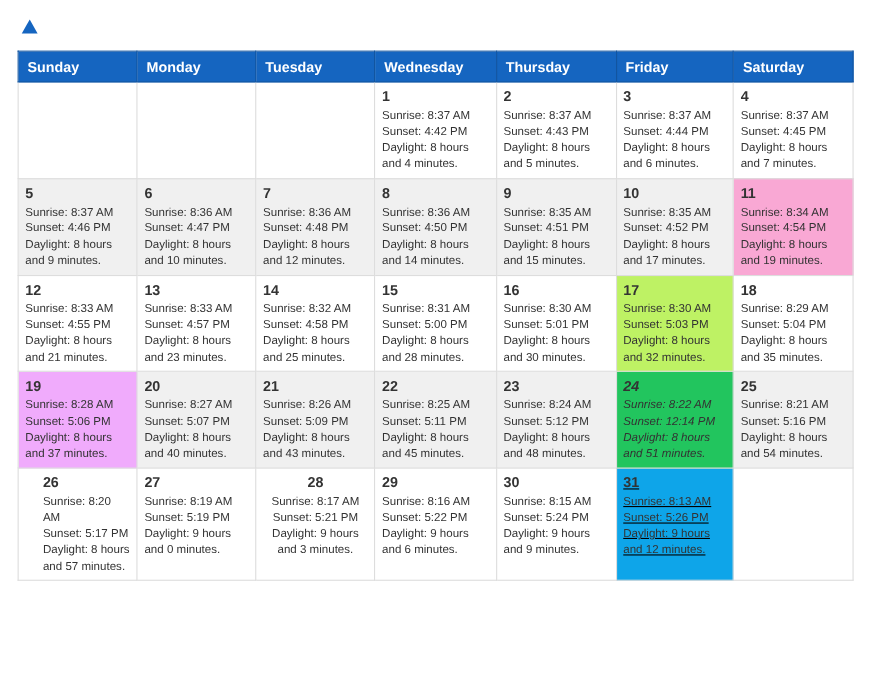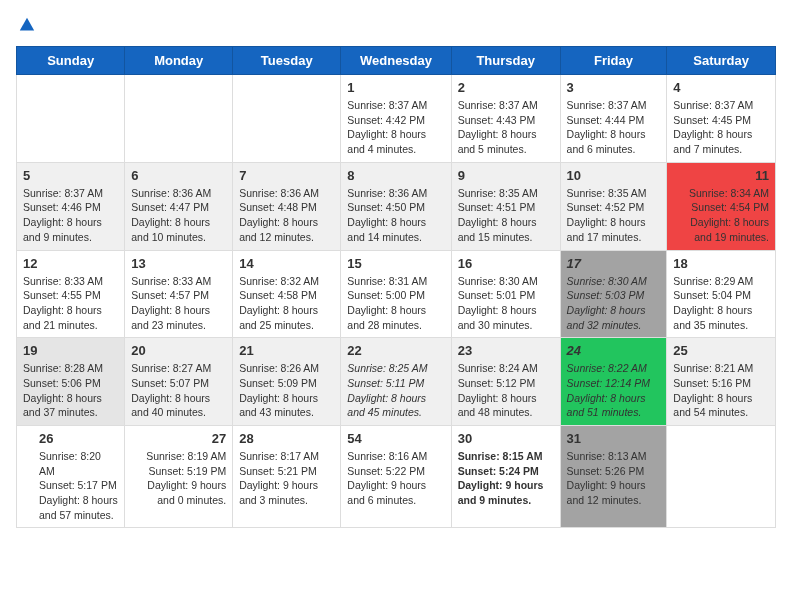--- a/index.html
+++ b/index.html
@@ -88,21 +88,20 @@
       background: #f9f9f9;
     }
     tr:nth-child(even) td {
       background-color: #f5f5f5;
     }
     tr:nth-child(odd) td {
       background-color: #ffffff;
     }
     .calendar thead tr th {
       background-color: #1565c0;
-      text-align: center;
     }
   </style>
 </head>
 <body>
 
 <div class="header">
   <div class="logo">
     <div class="logo-text">
       <span class="logo-general"></span>
       <svg class="logo-icon" viewBox="0 0 20 20">
@@ -199,21 +198,21 @@
 Daylight: 8 hours
 and 15 minutes.</div>
         </td>
         <td style="background-color: rgb(240, 240, 240);">
           <div class="day-number">10</div>
           <div class="day-info" style="white-space: pre-line;">Sunrise: 8:35 AM
 Sunset: 4:52 PM
 Daylight: 8 hours
 and 17 minutes.</div>
         </td>
-        <td style="background-color: #ef4444; text-align: right;">
+        <td style="background-color: #f9a8d4;">
           <div class="day-number">11</div>
           <div class="day-info" style="white-space: pre-line;">Sunrise: 8:34 AM
 Sunset: 4:54 PM
 Daylight: 8 hours
 and 19 minutes.</div>
         </td>
       </tr>
       <tr>
         <td style="background-color: rgb(255, 255, 255);">
           <div class="day-number">12</div>
@@ -243,37 +242,37 @@
 Daylight: 8 hours
 and 28 minutes.</div>
         </td>
         <td style="background-color: rgb(255, 255, 255);">
           <div class="day-number">16</div>
           <div class="day-info" style="white-space: pre-line;">Sunrise: 8:30 AM
 Sunset: 5:01 PM
 Daylight: 8 hours
 and 30 minutes.</div>
         </td>
-        <td style="background-color: #a3a3a3; font-style: italic;">
+        <td style="background-color: #bef264;">
           <div class="day-number">17</div>
           <div class="day-info" style="white-space: pre-line;">Sunrise: 8:30 AM
 Sunset: 5:03 PM
 Daylight: 8 hours
 and 32 minutes.</div>
         </td>
         <td style="background-color: rgb(255, 255, 255);">
           <div class="day-number">18</div>
           <div class="day-info" style="white-space: pre-line;">Sunrise: 8:29 AM
 Sunset: 5:04 PM
 Daylight: 8 hours
 and 35 minutes.</div>
         </td>
       </tr>
       <tr>
-        <td style="background-color: #e5e5e5;">
+        <td style="background-color: #f0abfc;">
           <div class="day-number">19</div>
           <div class="day-info" style="white-space: pre-line;">Sunrise: 8:28 AM
 Sunset: 5:06 PM
 Daylight: 8 hours
 and 37 minutes.</div>
         </td>
         <td style="background-color: rgb(240, 240, 240);">
           <div class="day-number">20</div>
           <div class="day-info" style="white-space: pre-line;">Sunrise: 8:27 AM
 Sunset: 5:07 PM
@@ -282,21 +281,21 @@
         </td>
         <td style="background-color: rgb(240, 240, 240);">
           <div class="day-number">21</div>
           <div class="day-info" style="white-space: pre-line;">Sunrise: 8:26 AM
 Sunset: 5:09 PM
 Daylight: 8 hours
 and 43 minutes.</div>
         </td>
         <td style="background-color: rgb(240, 240, 240);">
           <div class="day-number">22</div>
-          <div class="day-info" style="white-space: pre-line; font-style: italic;">Sunrise: 8:25 AM
+          <div class="day-info" style="white-space: pre-line;">Sunrise: 8:25 AM
 Sunset: 5:11 PM
 Daylight: 8 hours
 and 45 minutes.</div>
         </td>
         <td style="background-color: rgb(240, 240, 240);">
           <div class="day-number">23</div>
           <div class="day-info" style="white-space: pre-line;">Sunrise: 8:24 AM
 Sunset: 5:12 PM
 Daylight: 8 hours
 and 48 minutes.</div>
@@ -317,49 +316,49 @@
         </td>
       </tr>
       <tr>
         <td style="background-color: rgb(255, 255, 255); padding-left: 22px;">
           <div class="day-number">26</div>
           <div class="day-info" style="white-space: pre-line;">Sunrise: 8:20 AM
 Sunset: 5:17 PM
 Daylight: 8 hours
 and 57 minutes.</div>
         </td>
-        <td style="background-color: rgb(255, 255, 255); text-align: right;">
+        <td style="background-color: rgb(255, 255, 255);">
           <div class="day-number">27</div>
           <div class="day-info" style="white-space: pre-line;">Sunrise: 8:19 AM
 Sunset: 5:19 PM
 Daylight: 9 hours
 and 0 minutes.</div>
         </td>
-        <td style="background-color: rgb(255, 255, 255);">
+        <td style="background-color: rgb(255, 255, 255); text-align: center;">
           <div class="day-number">28</div>
           <div class="day-info" style="white-space: pre-line;">Sunrise: 8:17 AM
 Sunset: 5:21 PM
 Daylight: 9 hours
 and 3 minutes.</div>
         </td>
         <td style="background-color: rgb(255, 255, 255);">
-          <div class="day-number">54</div>
+          <div class="day-number">29</div>
           <div class="day-info" style="white-space: pre-line;">Sunrise: 8:16 AM
 Sunset: 5:22 PM
 Daylight: 9 hours
 and 6 minutes.</div>
         </td>
         <td style="background-color: rgb(255, 255, 255); margin-left: 48px;">
           <div class="day-number">30</div>
-          <div class="day-info" style="white-space: pre-line; font-weight: bold;">Sunrise: 8:15 AM
+          <div class="day-info" style="white-space: pre-line;">Sunrise: 8:15 AM
 Sunset: 5:24 PM
 Daylight: 9 hours
 and 9 minutes.</div>
         </td>
-        <td style="background-color: #a3a3a3;">
+        <td style="background-color: #0ea5e9; text-decoration: underline;">
           <div class="day-number">31</div>
           <div class="day-info" style="white-space: pre-line;">Sunrise: 8:13 AM
 Sunset: 5:26 PM
 Daylight: 9 hours
 and 12 minutes.</div>
         </td>
         <td class="empty-cell"></td>
       </tr>
     </tbody>
 </table>

